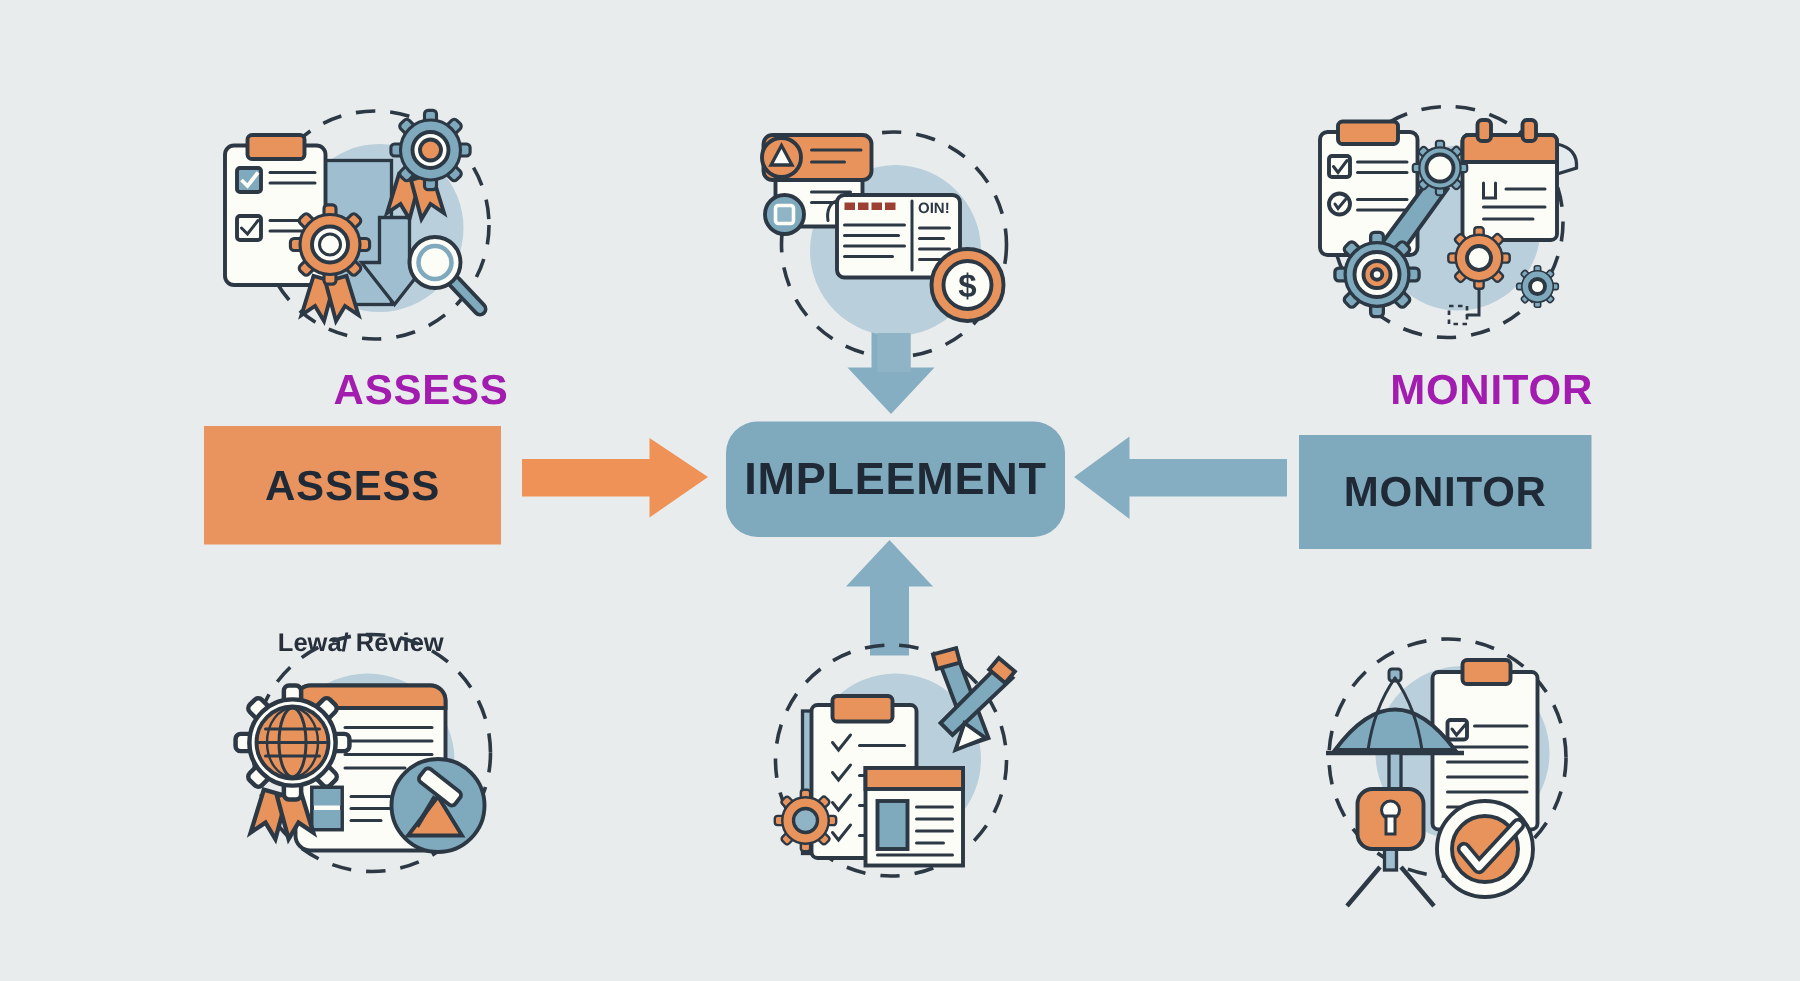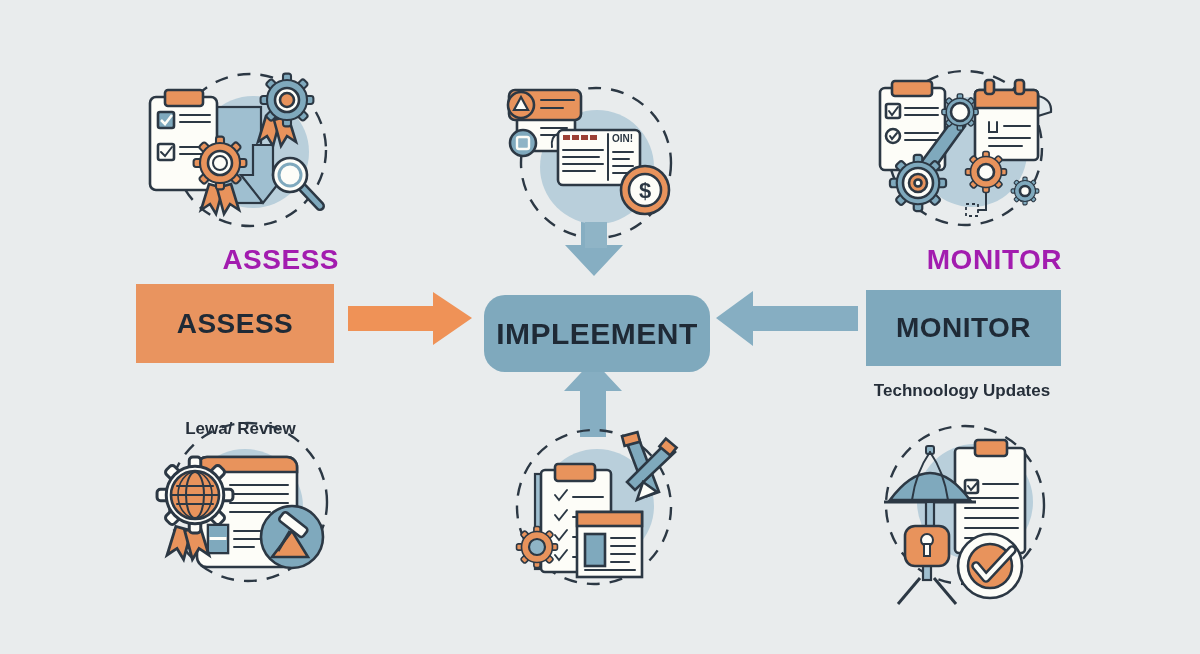--- a/index.html
+++ b/index.html
@@ -52,27 +52,26 @@
     <polygon fill="#ef9257" points="348,306 433,306 433,292 472,318 433,345 433,331 348,331"></polygon>
     <polygon fill="#86aec2" points="858,306 753,306 753,291 716,318 753,346 753,331 858,331"></polygon>
     <polygon fill="#86aec2" points="581,206 607,206 607,245 623,245 594,276 565,245 581,245"></polygon>
     <polygon fill="#86aec2" points="593,360 622,391 606,391 606,437 580,437 580,391 564,391"></polygon>
   </svg>
 
   <div class="heading" style="left:139px;top:244px;width:200px;">ASSESS</div>
 
   <div class="box box-orange" style="left:136px;top:284px;width:198px;height:79px;font-size:28px;">ASSESS</div>
 
-  <div class="box box-blue" style="left:484px;top:295px;width:226px;height:77px;font-size:30px;border-radius:21px;">IMPLEEMENT</div>
+  <div class="box box-blue" style="left:484px;top:281px;width:226px;height:77px;font-size:30px;border-radius:21px;">IMPLEEMENT</div>
 
   <div class="heading" style="left:862px;top:244px;width:200px;">MONITOR</div>
 
   <div class="box box-blue" style="left:866px;top:290px;width:195px;height:76px;font-size:28px;">MONITOR</div>
 
-  <div class="sub" style="left:862px;top:381px;width:200px;">Technoology Updates</div>
 
   <div class="sub" style="left:143px;top:419px;width:195px;">Lewa/ Review</div>
 
   <div class="cluster" style="left:125px;top:50px;">
     <svg width="245" height="185" viewBox="0 0 245 185">
       <circle class="dash" cx="125" cy="100" r="76"></circle>
       <circle class="blob" cx="128" cy="102" r="56"></circle>
       <rect class="lb" x="88" y="57" width="48" height="96"></rect>
       <path class="lb" d="M128,95 h20 v30 h12 l-22,28 l-22,-28 h12 z"></path>
       <g>

